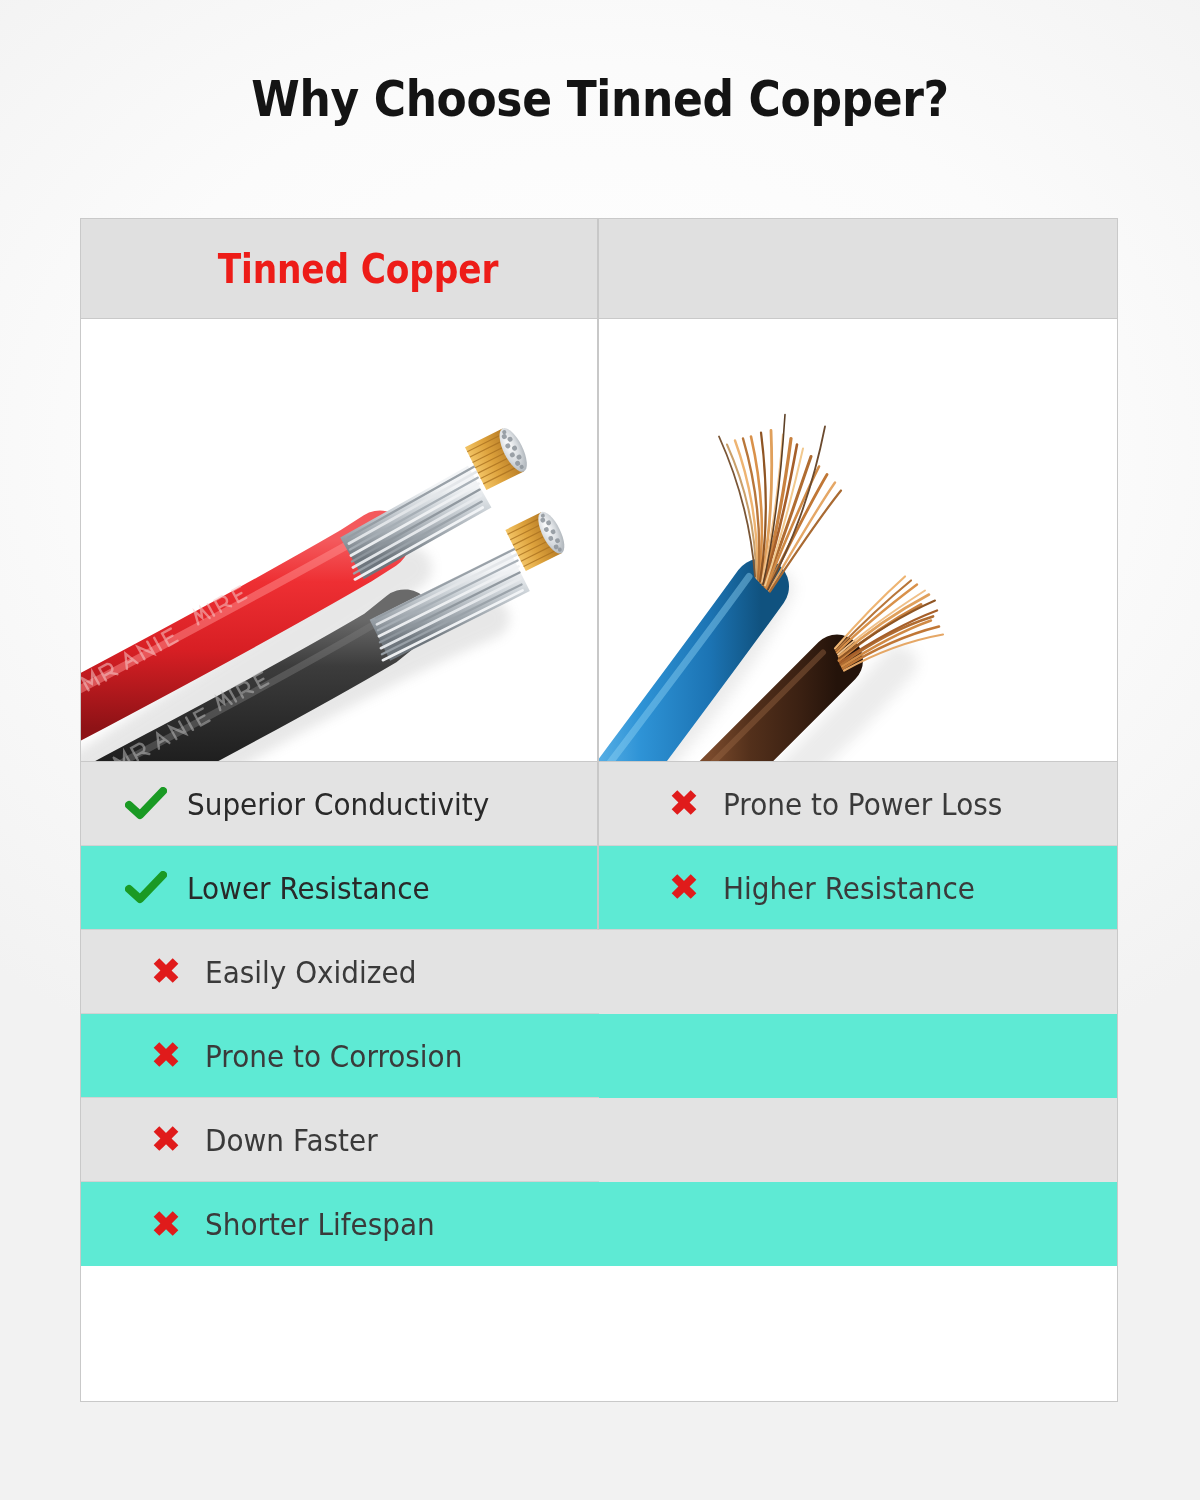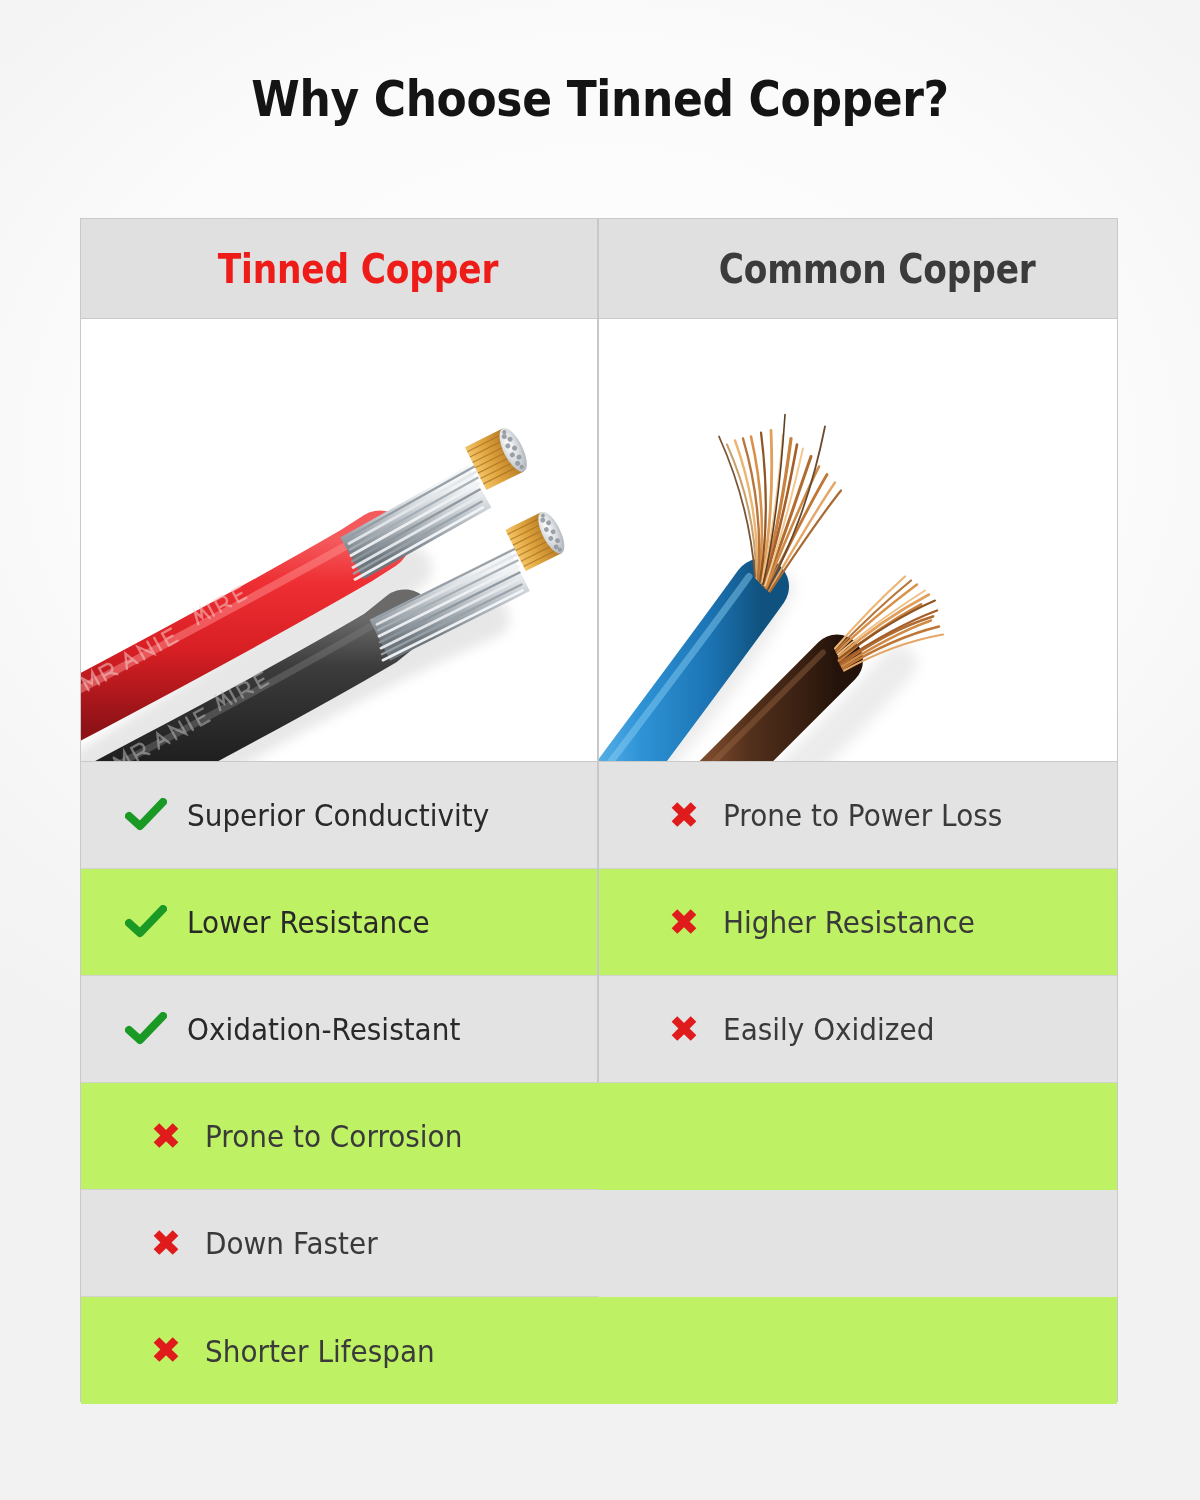--- a/index.html
+++ b/index.html
@@ -69,23 +69,23 @@
     letter-spacing: -0.2px;
   }
   .hdr-tinned { color: #ed1c18; }
   .hdr-common { color: #3b3b3b; }
 
   
   .row-photo { height: 443px; background: #ffffff; border-bottom: 1px solid #c9c9c9; }
   .row-photo .cell { overflow: hidden; background: #ffffff; }
 
   
-  .row-feature { height: 107px; }
+  .row-feature { height: 84px; }
   .row-feature.shade { background: #e3e3e3; }
-  .row-feature.plain { background: #bef264; }
+  .row-feature.plain { background: #5eead4; }
   .row-feature .cell {
     display: flex;
     align-items: center;
     border-bottom: 1px solid #d2d2d2;
   }
   .row-feature:last-child .cell { border-bottom: none; }
 
   .mark {
     width: 54px;
     margin-left: 38px;
@@ -125,23 +125,20 @@
 
 <div class="page">
 
   <div class="title">Why Choose Tinned Copper?</div>
 
   <div class="table">
 
     <div class="row row-header">
       <div class="cell left">
         <span class="hdr-text hdr-tinned">Tinned Copper</span>
-      </div>
-      <div class="cell right">
-        <span class="hdr-text hdr-common">Common Copper</span>
       </div>
     </div>
 
     <div class="row row-photo">
 
       <div class="cell left">
         <div class="photo">
           <svg viewBox="0 0 518 443" preserveAspectRatio="xMidYMid slice">
             <defs>
               <linearGradient id="redJacket" x1="0" y1="0" x2="0" y2="1">
@@ -404,28 +401,20 @@
       </div>
       <div class="cell right">
         <span class="mark">
           <span class="xmark">✖</span>
         </span>
         <span class="feat-text">Higher Resistance</span>
       </div>
     </div>
 
     <div class="row row-feature shade">
-      <div class="cell left">
-        <span class="mark">
-          <svg width="42" height="34" viewBox="0 0 42 34">
-              <path d="M4 18 L15 28 L38 4" stroke="#1a9a24" stroke-width="8" fill="none" stroke-linecap="round" stroke-linejoin="round"></path>
-            </svg>
-        </span>
-        <span class="feat-text">Oxidation-Resistant</span>
-      </div>
       <div class="cell right">
         <span class="mark">
           <span class="xmark">✖</span>
         </span>
         <span class="feat-text">Easily Oxidized</span>
       </div>
     </div>
 
     <div class="row row-feature plain">
       <div class="cell right">

